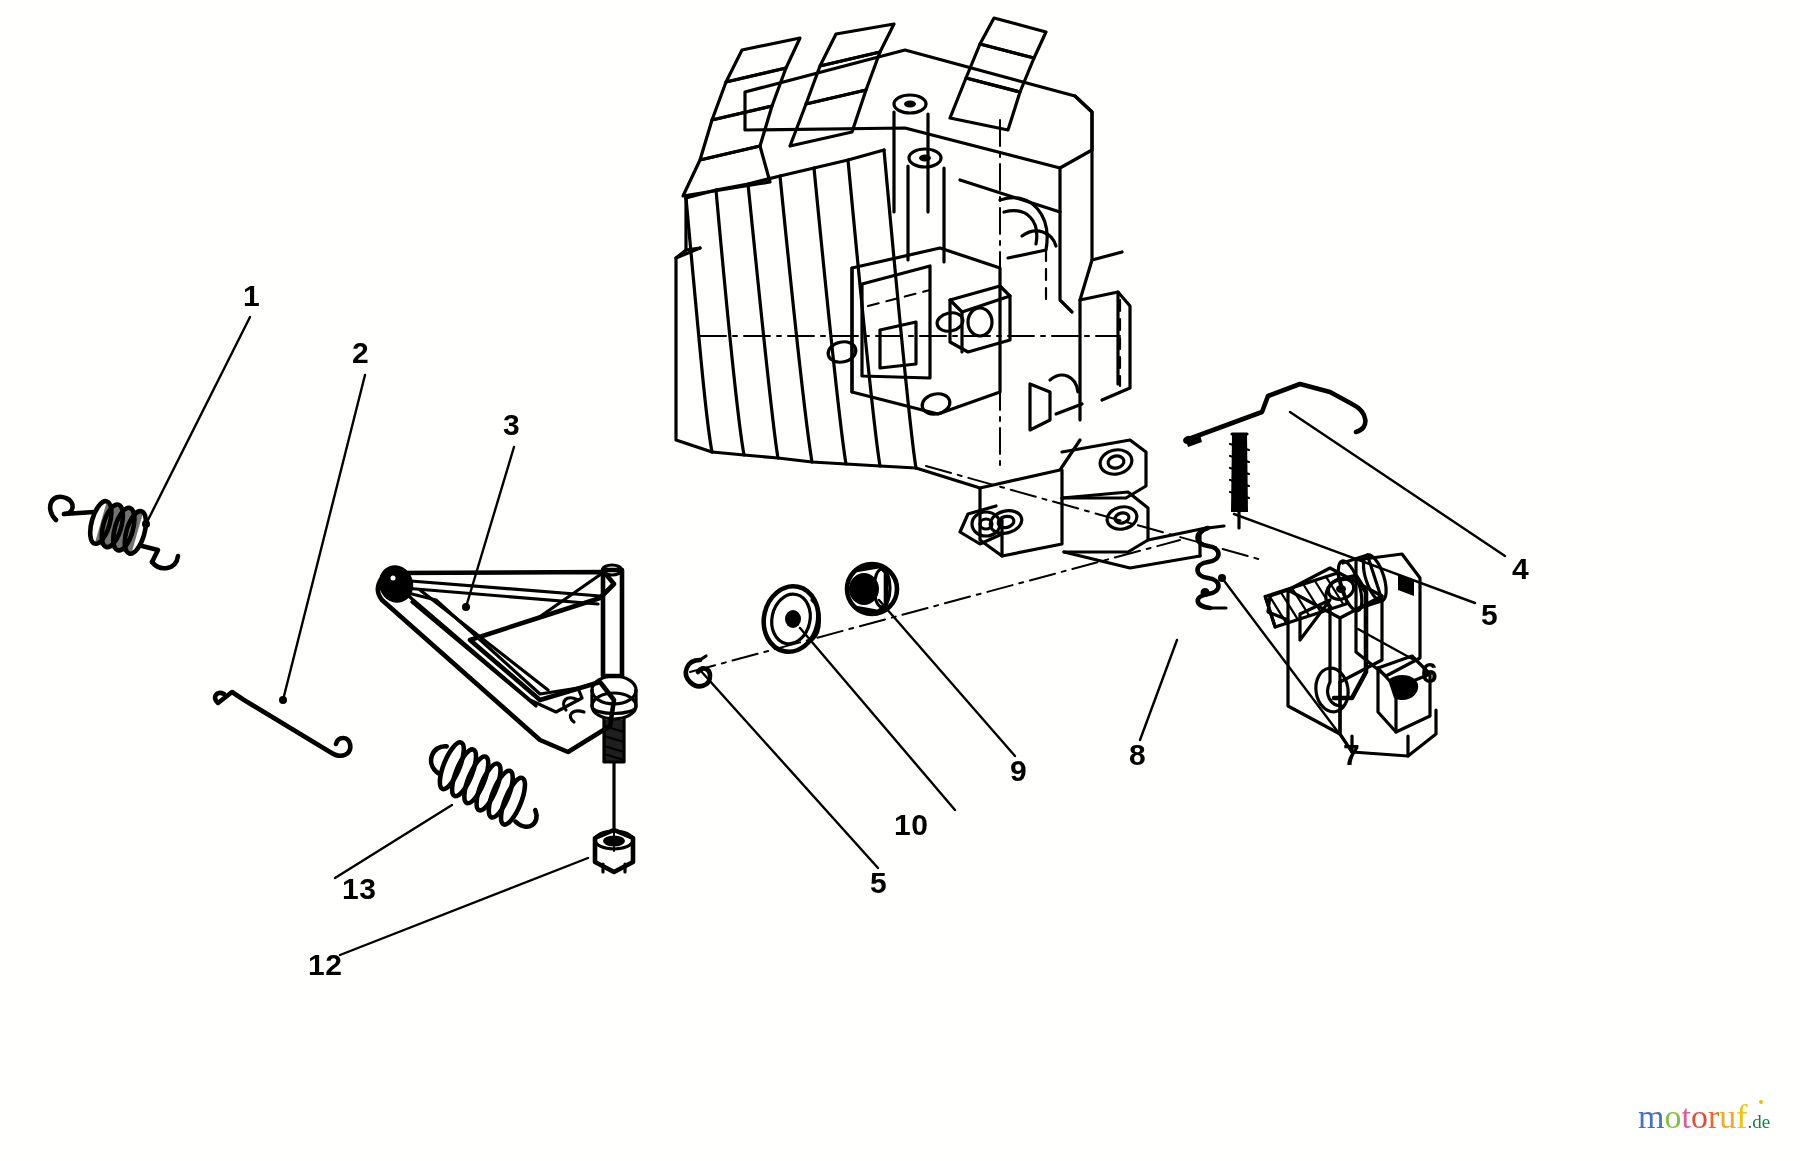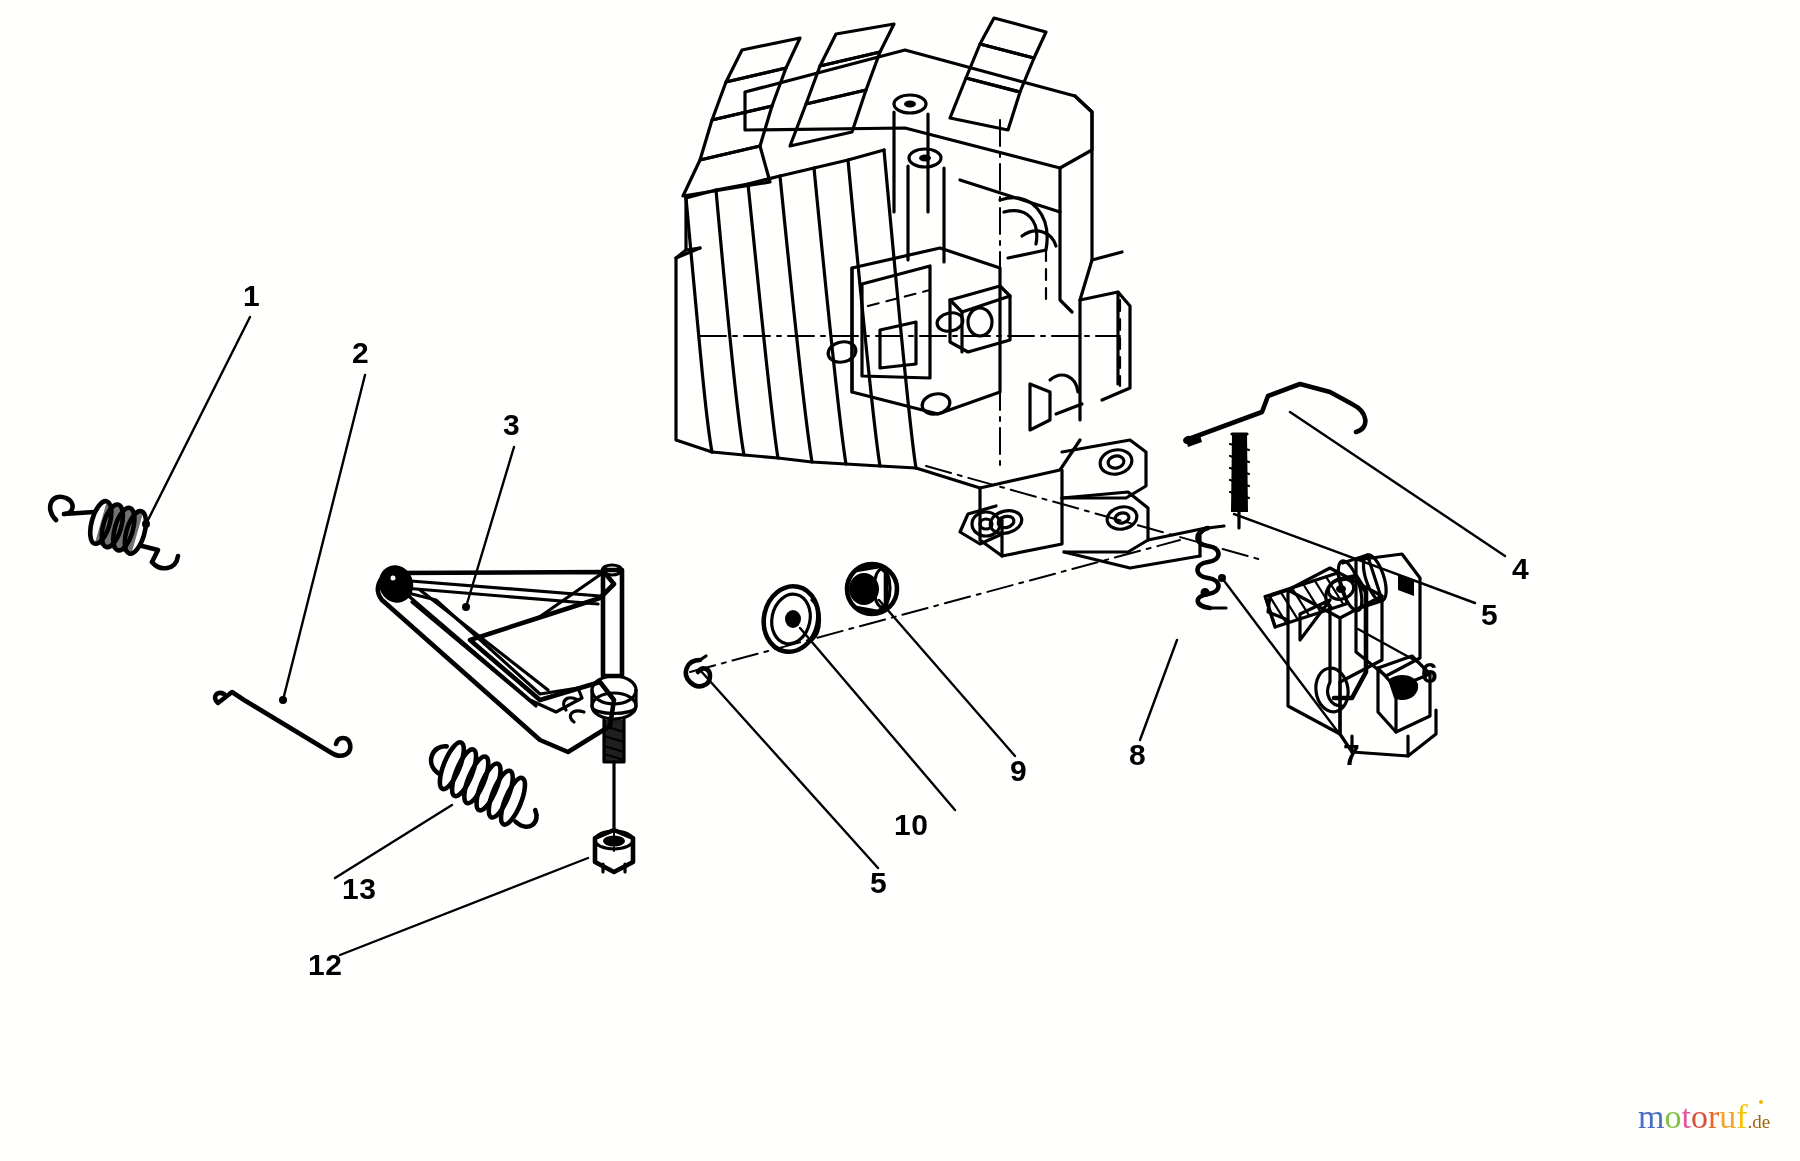--- a/index.html
+++ b/index.html
@@ -26,21 +26,21 @@
   .wm{
     position:absolute;
     left:1638px;top:1098px;
     font-family:"Liberation Serif", serif;
     font-size:34px;
     letter-spacing:0px;
     white-space:nowrap;
     pointer-events:auto;
   }
   .wm span{display:inline;}
-  .wm .suffix{font-size:19px;color:#a16207;}
+  .wm .suffix{font-size:19px;color:#15803d;}
   .wm .dot{position:absolute;left:121px;top:2px;width:4px;height:4px;border-radius:50%;background:#f2b705;}
 </style>
 </head>
 <body>
 
 <div id="stage">
 
   <svg id="art" width="1800" height="1161" viewBox="0 0 1800 1161" xmlns="http://www.w3.org/2000/svg">
     <defs>
       <style>

